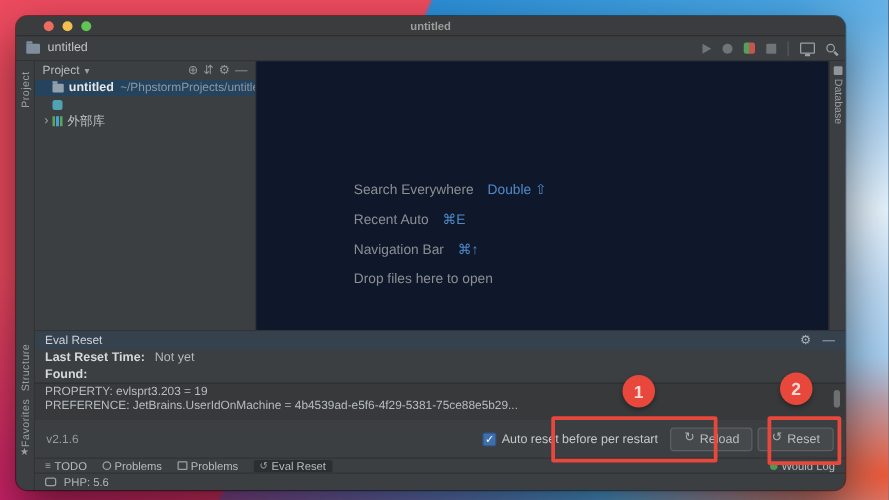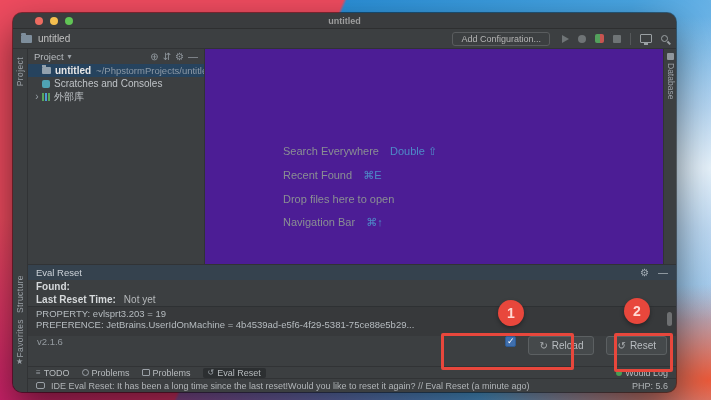--- a/index.html
+++ b/index.html
@@ -70,42 +70,42 @@
   .t-folder::before { content:""; position:absolute; top:-2px; left:0; width:4px; height:2px; background:#93a1ad; }
   .t-name { font-weight:bold; color:#e6e6e6; }
   .t-path { color:#8b98a5; font-size:9.5px; margin-left:5px; }
   .t-scratch { width:8px; height:8px; border-radius:2px; background:#4fa3b3; margin-right:4px; flex:0 0 auto; }
   .t-chev { width:10px; text-align:center; color:#9aa0a6; font-size:10px; margin-left:-10px; flex:0 0 auto; }
   .t-lib { width:8px; height:8px; margin-right:4px; flex:0 0 auto;
     background:linear-gradient(90deg,#56a85c 0 2px,transparent 2px 3px,#4d9bd8 3px 5px,transparent 5px 6px,#56a85c 6px 8px); }
   .t-label { color:#bfc3c7; }
 
   
-  .editor { flex:1; background:#4c1d95; position:relative; min-width:0; }
+  .editor { flex:1; background:#0f172a; position:relative; min-width:0; }
   .shortcuts { position:absolute; left:78px; top:96px; font-size:11px; }
   .sc-line { margin-bottom:11px; white-space:nowrap; }
   .sc-label { color:#8a8f93; }
   .sc-keys { color:#4e8ac8; margin-left:8px; }
   .right-strip { flex:0 0 13px; border-left:1px solid #313335; position:relative; background:#3c3f41; }
   .vtab-r { writing-mode:vertical-rl; font-size:8.5px; color:#9aa0a6; position:absolute; left:2px; top:14px; }
   .db-ic { position:absolute; left:3px; top:4px; width:7px; height:7px; background:#8f969c; border-radius:1px; }
 
   
   .eval-panel { flex:0 0 102px; border-top:1px solid #313335; display:flex; flex-direction:column; min-width:0; }
   .eval-header { height:15px; flex:0 0 15px; background:#35424e; display:flex; align-items:center; padding:0 8px; gap:9px; }
   .eval-title { font-size:9.5px; color:#ccd2d8; }
   .eh-sp { flex:1; }
   .eh-ic { font-size:10px; color:#a7b0b8; line-height:1; }
   .eval-line { height:13px; display:flex; align-items:center; padding:0 8px; font-size:10px; white-space:nowrap; }
   .ev-b { font-weight:bold; color:#d6d9db; }
   .ev-v { color:#b6b9bb; margin-left:8px; }
   .eval-list { height:30px; border-top:1px solid #2e3133; background:#37393b; overflow:hidden; padding:2px 8px 0; position:relative; }
   .ev-entry { font-size:9.5px; line-height:10.5px; color:#b6bcc0; white-space:nowrap; }
   .ev-scroll { position:absolute; right:4px; top:5px; width:5px; height:14px; background:#6e7072; border-radius:3px; }
-  .eval-footer { flex:1; display:flex; align-items:flex-start; padding:0 9px; gap:12px; }
+  .eval-footer { flex:1; display:flex; align-items:center; padding:0 9px; gap:4px; }
   .ev-version { font-size:9.5px; color:#959ba0; }
   .ef-sp { flex:1; }
   .checkbox { width:11px; height:11px; background:#3f6fae; border:1px solid #2d5b94; border-radius:2px;
     color:#fff; font-size:9px; line-height:9px; text-align:center; flex:0 0 auto; }
   .cb-label { font-size:10px; color:#c4c8cc; margin-right:6px; white-space:nowrap; }
   .ev-btn { height:19px; display:flex; align-items:center; gap:4px; padding:0 10px; background:#45494b;
     border:1px solid #5c6062; border-radius:3px; font-size:10px; color:#b9bdc1; white-space:nowrap; }
   .btn-ic { font-size:10px; color:#a9adb0; line-height:1; }
 
   
@@ -146,21 +146,20 @@
       <span class="light l-min"></span>
       <span class="light l-max"></span>
     </div>
     <span class="title">untitled</span>
   </div>
 
   <div class="toolbar">
     <span class="icon-folder"></span>
     <span class="tb-project">untitled</span>
     <span class="tb-spacer"></span>
-    <span class="btn-addcfg">Add Configuration...</span>
     <span class="tb-icons">
       <span class="i-play"></span>
       <span class="i-bug"></span>
       <span class="i-prof"></span>
       <span class="i-stop"></span>
       <span class="tb-div"></span>
       <span class="i-monitor"></span>
       <span class="i-search"></span>
     </span>
   </div>
@@ -187,78 +186,78 @@
             <span class="pp-ic">⚙</span>
             <span class="pp-ic">—</span>
           </div>
           <div class="tree-row row-selected">
             <span class="t-folder"></span>
             <span class="t-name">untitled</span>
             <span class="t-path">~/PhpstormProjects/untitled</span>
           </div>
           <div class="tree-row">
             <span class="t-scratch"></span>
-            <span class="t-label">Scratches and Consoles</span>
           </div>
           <div class="tree-row">
             <span class="t-chev">›</span>
             <span class="t-lib"></span>
             <span class="t-label">外部库</span>
           </div>
         </div>
 
         <div class="editor">
           <div class="shortcuts">
             <div class="sc-line">
               <span class="sc-label">Search Everywhere</span>
               <span class="sc-keys">Double ⇧</span>
             </div>
             <div class="sc-line">
-              <span class="sc-label">Recent Found</span>
+              <span class="sc-label">Recent Auto</span>
               <span class="sc-keys">⌘E</span>
-            </div>
-            <div class="sc-line">
-              <span class="sc-label">Drop files here to open</span>
             </div>
             <div class="sc-line">
               <span class="sc-label">Navigation Bar</span>
               <span class="sc-keys">⌘↑</span>
+            </div>
+            <div class="sc-line">
+              <span class="sc-label">Drop files here to open</span>
             </div>
           </div>
         </div>
 
         <div class="right-strip">
           <span class="db-ic"></span>
           <span class="vtab-r">Database</span>
         </div>
       </div>
 
       <div class="eval-panel">
         <div class="eval-header">
           <span class="eval-title">Eval Reset</span>
           <span class="eh-sp"></span>
           <span class="eh-ic">⚙</span>
           <span class="eh-ic">—</span>
         </div>
         <div class="eval-line">
-          <span class="ev-b">Found:</span>
-        </div>
-        <div class="eval-line">
           <span class="ev-b">Last Reset Time:</span>
           <span class="ev-v">Not yet</span>
+        </div>
+        <div class="eval-line">
+          <span class="ev-b">Found:</span>
         </div>
         <div class="eval-list">
           <div class="ev-entry">PROPERTY: evlsprt3.203 = 19</div>
           <div class="ev-entry">PREFERENCE: JetBrains.UserIdOnMachine = 4b4539ad-e5f6-4f29-5381-75ce88e5b29...</div>
           <span class="ev-scroll"></span>
         </div>
         <div class="eval-footer">
           <span class="ev-version">v2.1.6</span>
           <span class="ef-sp"></span>
           <span class="checkbox">✓</span>
+          <span class="cb-label">Auto reset before per restart</span>
           <span class="ev-btn">
             <span class="btn-ic">↻</span>
             <span>Reload</span>
           </span>
           <span class="ev-btn">
             <span class="btn-ic">↺</span>
             <span>Reset</span>
           </span>
         </div>
       </div>
@@ -282,21 +281,20 @@
         </span>
         <span class="tt-sp"></span>
         <span class="tab">
           <span class="ic-event"></span>
           <span>Would Log</span>
         </span>
       </div>
 
       <div class="status-bar">
         <span class="ic-speech"></span>
-        <span class="sb-msg">IDE Eval Reset: It has been a long time since the last reset!Would you like to reset it again? // Eval Reset (a minute ago)</span>
         <span>PHP: 5.6</span>
       </div>
     </div>
   </div>
 </div>
 
 <div class="ann-circle ann-1">1</div>
 <div class="ann-circle ann-2">2</div>
 <div class="ann-rect ann-r1"></div>
 <div class="ann-rect ann-r2"></div>

